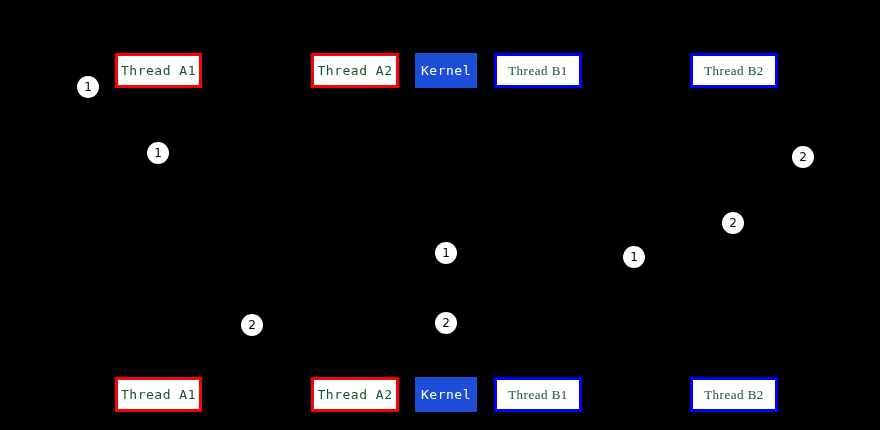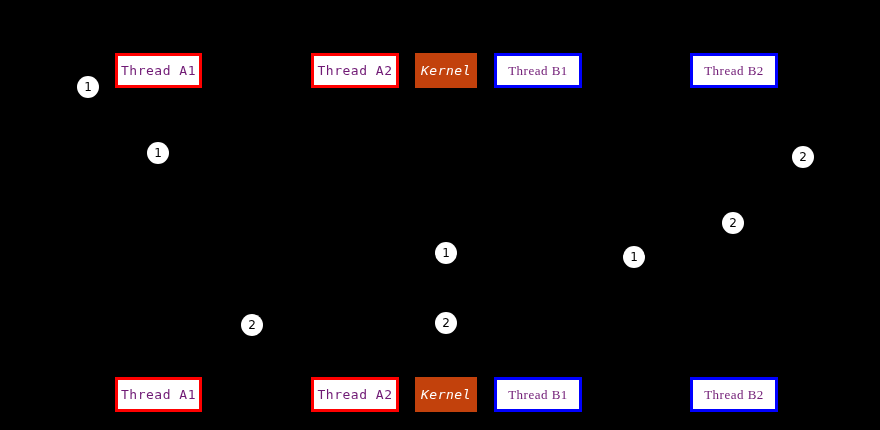--- a/index.html
+++ b/index.html
@@ -25,31 +25,30 @@
     align-items: center;
     justify-content: center;
     height: 35px;
     font-size: 13px;
     letter-spacing: 0.5px;
     white-space: nowrap;
     line-height: 1;
   }
   .participant.framed {
     background: #FFFFFF;
-    color: #701a75;
+    color: #14532d;
     border-width: 3px;
     border-style: solid;
   }
   .participant.red    { border-color: #FF0000; }
   .participant.blue   { border-color: #0000FF; font-family: Liberation Serif, serif; }
   .participant.filled {
-    background: #c2410c;
+    background: #1d4ed8;
     color: #FFFFFF;
     border: 0;
-    font-style: italic;
   }
 
   
   .lifeline {
     position: absolute;
     width: 1px;
     background: #000000;
   }
 
   

